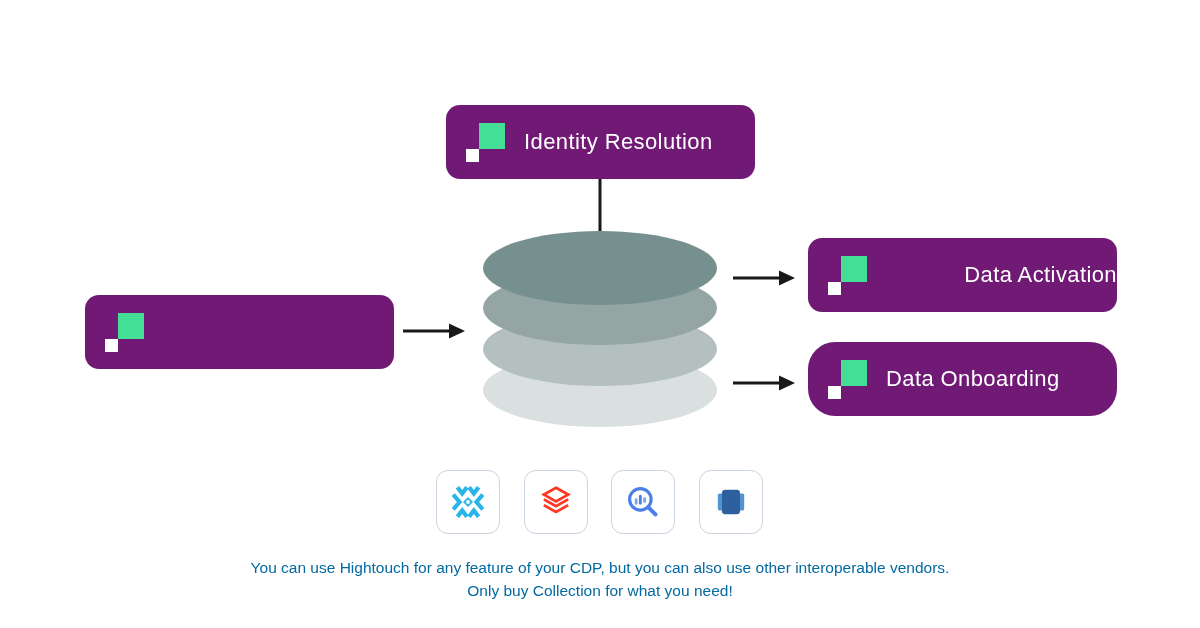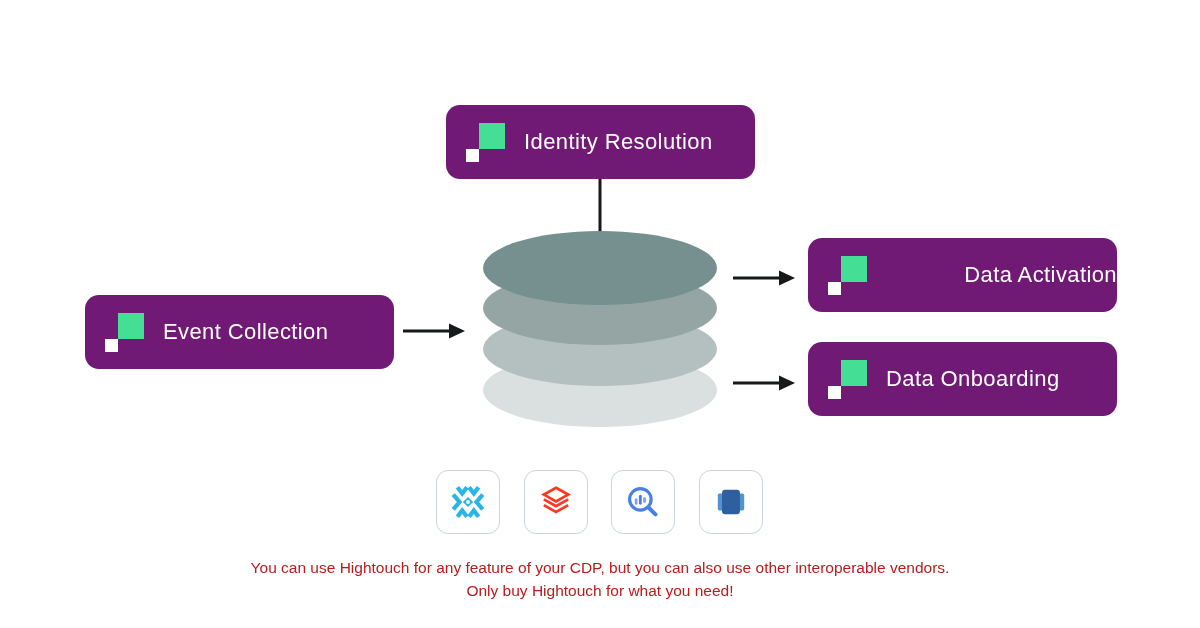--- a/index.html
+++ b/index.html
@@ -16,38 +16,38 @@
   .badge-label{
     color:#ffffff;font-size:22px;font-weight:500;letter-spacing:.4px;
     white-space:nowrap;
   }
   .logo{position:relative;width:39px;height:39px;flex:0 0 auto;}
   .logo-green{position:absolute;left:13px;top:0;width:26px;height:26px;background:#45de95;}
   .logo-white{position:absolute;left:0;top:26px;width:13px;height:13px;background:#ffffff;}
   #badge-identity{left:446px;top:105px;}
   #badge-event{left:85px;top:295px;}
   #badge-activation{left:808px;top:238px;justify-content:space-between;}
-  #badge-onboarding{left:808px;top:342px;}
+  #badge-onboarding{left:808px;top:342px;border-radius:27px;}
   
   .cylinder-svg{position:absolute;left:483px;top:228px;}
   .arrows-svg{position:absolute;left:0;top:0;pointer-events:none;}
   
   .tile{
     position:absolute;top:470px;width:64px;height:64px;background:#ffffff;
     border:1.5px solid #c9d4de;border-radius:12px;box-sizing:border-box;
     display:flex;align-items:center;justify-content:center;
   }
   #tile-snowflake{left:436px;}
   #tile-databricks{left:524px;}
   #tile-bigquery{left:611px;}
   #tile-redshift{left:699px;}
   
   .caption{
     position:absolute;left:0;top:556px;width:1200px;text-align:center;
-    color:#b91c1c;font-size:15.5px;line-height:23px;font-weight:400;
+    color:#0369a1;font-size:15.5px;line-height:23px;font-weight:400;
   }
 </style>
 </head>
 <body>
 
 <div class="canvas">
 
   <svg class="arrows-svg" width="1200" height="628" viewBox="0 0 1200 628">
     <line x1="600" y1="179" x2="600" y2="236" stroke="#17191b" stroke-width="3"></line>
     <g>
@@ -77,21 +77,20 @@
       <span class="logo-white"></span>
     </span>
     <span class="badge-label">Identity Resolution</span>
   </div>
 
   <div class="badge" id="badge-event">
     <span class="logo">
       <span class="logo-green"></span>
       <span class="logo-white"></span>
     </span>
-    <span class="badge-label">Event Collection</span>
   </div>
 
   <div class="badge" id="badge-activation">
     <span class="logo">
       <span class="logo-green"></span>
       <span class="logo-white"></span>
     </span>
     <span class="badge-label">Data Activation</span>
   </div>
 
@@ -141,16 +140,16 @@
   <div class="tile" id="tile-redshift" title="Amazon Redshift">
     <svg width="38" height="38" viewBox="0 0 36 36">
       <rect x="5.5" y="10" width="6.5" height="16" rx="1.5" fill="#5294cf"></rect>
       <rect x="24" y="10" width="6.5" height="16" rx="1.5" fill="#5294cf"></rect>
       <rect x="9.5" y="6.5" width="17" height="23" rx="3" fill="#2e5f9e"></rect>
     </svg>
   </div>
 
   <div class="caption">
     <div>You can use Hightouch for any feature of your CDP, but you can also use other interoperable vendors.</div>
-    <div>Only buy Hightouch for what you need!</div>
+    <div>Only buy Collection for what you need!</div>
   </div>
 
 </div>
 
 </body></html>

